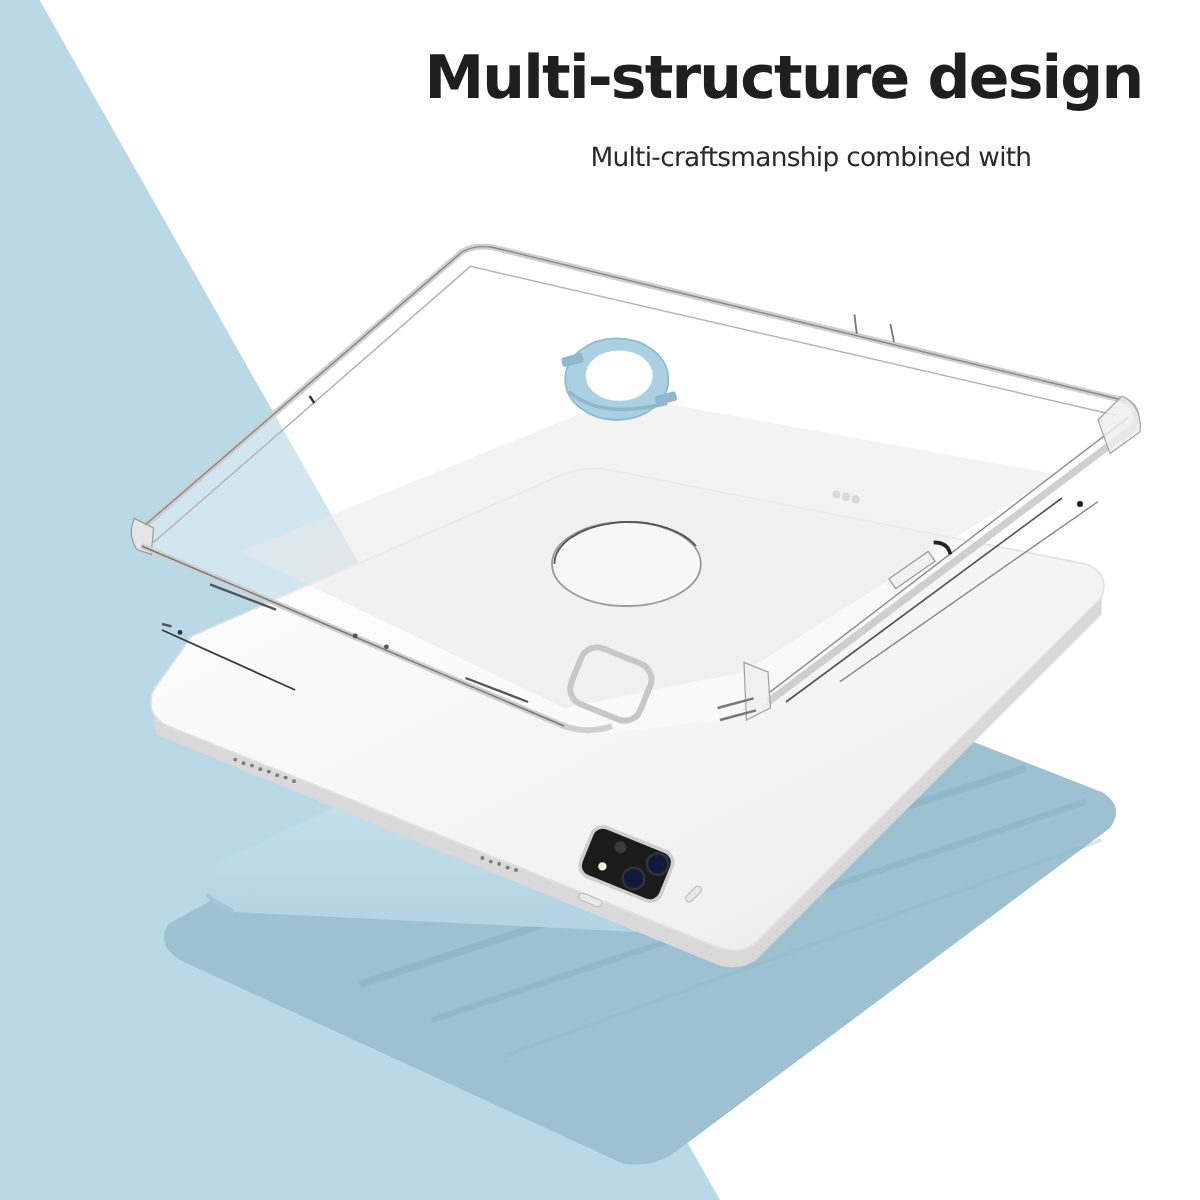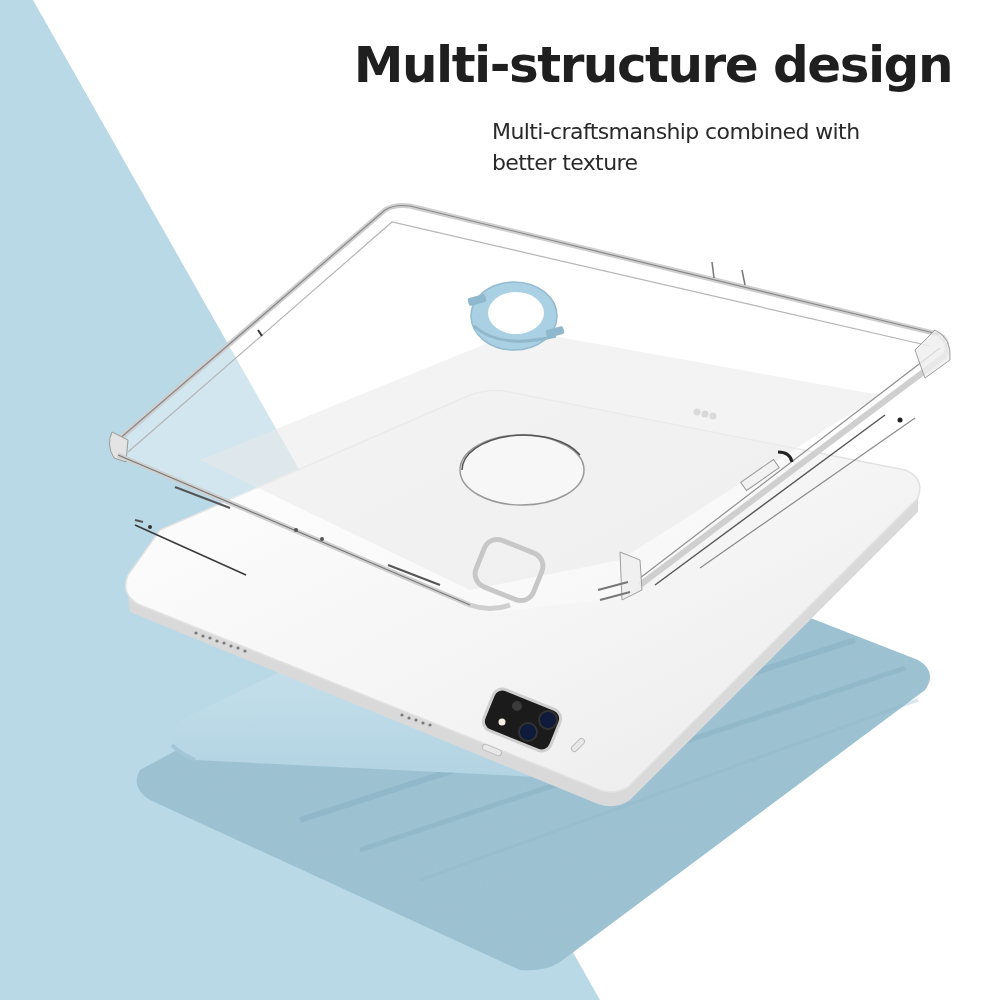--- a/index.html
+++ b/index.html
@@ -150,15 +150,14 @@
       <ellipse cx="516" cy="313" rx="28" ry="21" fill="#ffffff"></ellipse>
       <rect x="468" y="296" width="18" height="8" rx="2" transform="rotate(-15 477 300)" fill="#8fb8cc"></rect>
       <rect x="546" y="328" width="18" height="8" rx="2" transform="rotate(-15 555 332)" fill="#8fb8cc"></rect>
       <path d="M474,326 Q500,350 556,336" stroke="#8fb8cc" stroke-width="3" fill="none"></path>
     </g>
   </svg>
 
   <div class="headline">Multi-structure design</div>
   <div class="subtitle">
     <span>Multi-craftsmanship combined with</span>
-    <span>better texture</span>
   </div>
 </div>
 
 </body></html>

